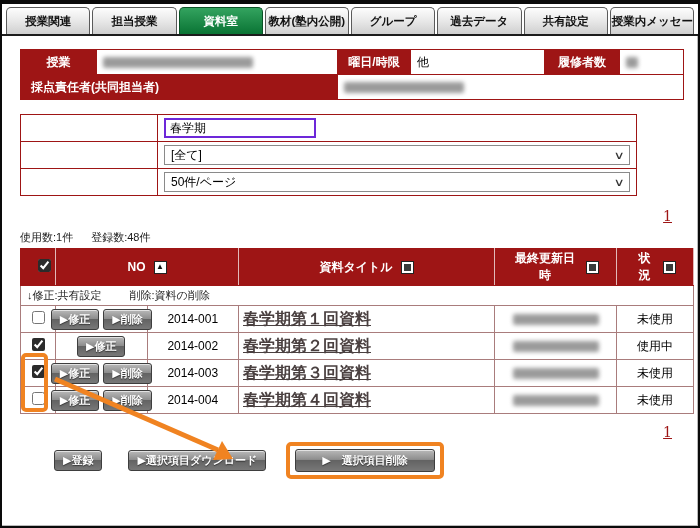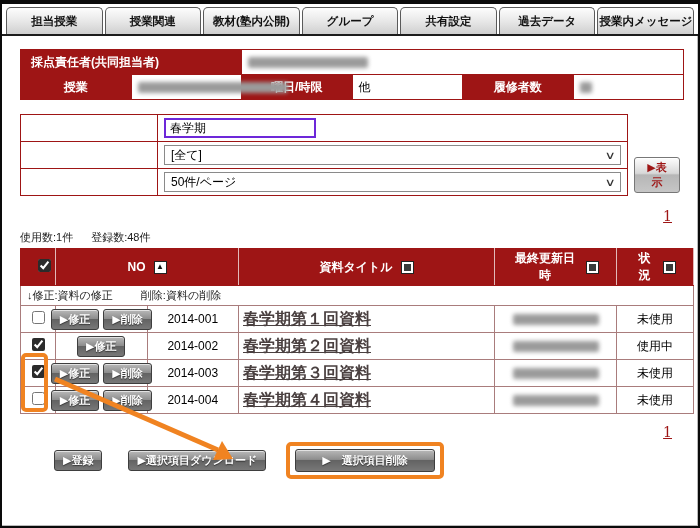--- a/index.html
+++ b/index.html
@@ -99,43 +99,44 @@
   }
   .annot-arrow{position:absolute;left:0;top:0;pointer-events:none;}
 </style>
 </head>
 <body>
 
 <div class="page">
 
   
   <div class="tab-bar">
+      <div class="tab">授業関連</div>
       <div class="tab">担当授業</div>
-      <div class="tab">授業関連</div>
+      <div class="tab active">資料室</div>
       <div class="tab">教材(塾内公開)</div>
       <div class="tab">グループ</div>
+      <div class="tab">過去データ</div>
       <div class="tab">共有設定</div>
-      <div class="tab">過去データ</div>
       <div class="tab">授業内メッセージ</div>
     </div>
 
   
   <table class="info-table">
     <tbody>
         <tr>
-      <td class="red-label" colspan="2" style="text-align:left;padding-left:10px">採点責任者(共同担当者)</td>
-      <td colspan="4"><span class="blur-bar" style="width:120px"></span></td>
-    </tr>
-    <tr>
       <td class="red-label" style="width:76px">授業</td>
       <td style="width:241px"><span class="blur-bar" style="width:150px"></span></td>
       <td class="red-label" style="width:73px">曜日/時限</td>
       <td style="width:134px">他</td>
       <td class="red-label" style="width:75px">履修者数</td>
       <td><span class="blur-bar" style="width:12px"></span></td>
+    </tr>
+    <tr>
+      <td class="red-label" colspan="2" style="text-align:left;padding-left:10px">採点責任者(共同担当者)</td>
+      <td colspan="4"><span class="blur-bar" style="width:120px"></span></td>
     </tr>
   </tbody>
     </table>
 
   
 
   
   <div class="filter-wrap">
     <table class="filter-table">
       <tbody>
@@ -158,23 +159,20 @@
         <td class="red-label">表示件数</td>
         <td>
           <div class="select-box">
             <span>50件/ページ</span>
             <span class="chev">∨</span>
           </div>
         </td>
       </tr>
     </tbody>
       </table>
-    <div class="show-btn-cell">
-      <button class="btn-light">▶表示</button>
-    </div>
   </div>
 
   
   <div class="pagination">
     <a>1</a>
   </div>
 
   
   <div class="counts">
     <span>使用数:1件</span><span>登録数:48件</span>
@@ -217,21 +215,21 @@
             <span class="sort-btn">
                 <span class="sq"></span>
               </span>
           </div>
         </th>
       </tr>
     </thead>
     <tbody>
       <tr>
         <td colspan="6" class="note-cell">
-          <span>↓修正:資料の修正</span><span>削除:資料の削除</span>
+          <span>↓修正:共有設定</span><span>削除:資料の削除</span>
         </td>
       </tr>
     <tr>
       <td class="cell-center" style="width:26px">
         <input type="checkbox" class="row-check" style="">
       </td>
       <td style="width:112px">
         <div class="row-btns">
           <button class="btn-dark btn-edit">▶修正</button>
           <button class="btn-dark btn-delete">▶削除</button>

